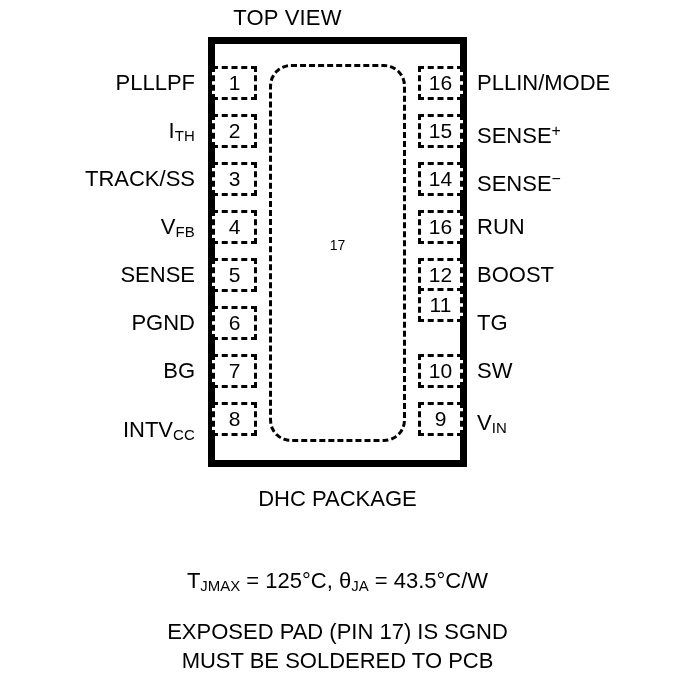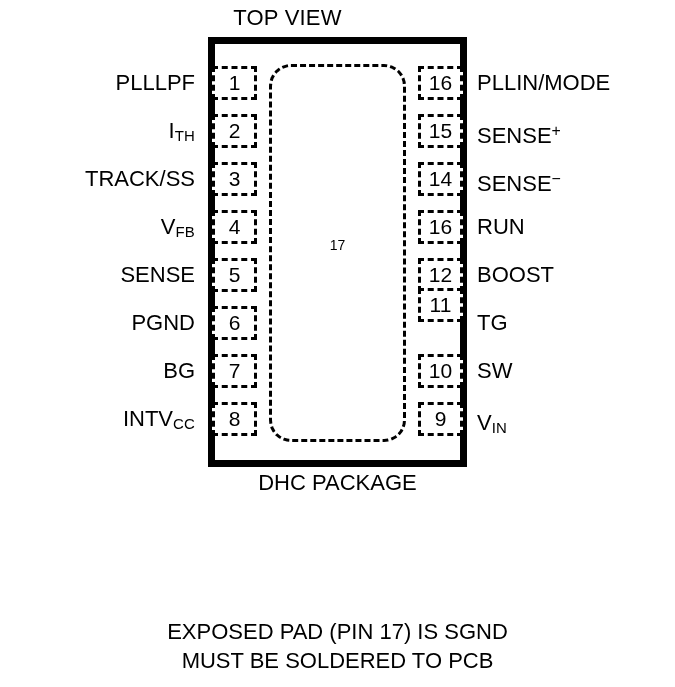--- a/index.html
+++ b/index.html
@@ -119,21 +119,21 @@
     left: 0;
     width: 675px;
     text-align: center;
     font-size: 22px;
     white-space: nowrap;
   }
   .caption-line sub {
     font-size: 0.68em;
     vertical-align: -0.22em;
   }
-  #caption-pkg      { top: 470px; }
+  #caption-pkg      { top: 486px; }
   #caption-pins     { top: 513px; }
   #caption-thermal  { top: 568px; }
   #caption-pad1     { top: 619px; }
   #caption-pad2     { top: 648px; }
 </style>
 </head>
 <body>
 
 <div id="pinout-figure">
 
@@ -169,21 +169,21 @@
         <span class="pin-num">6</span>
       </div>
       <div class="pin-label left" style="top: 306px;"><span>PGND</span></div>
       <div class="pin-pad left" style="top: 354px;">
         <span class="pin-num">7</span>
       </div>
       <div class="pin-label left" style="top: 354px;"><span>BG</span></div>
       <div class="pin-pad left" style="top: 402px;">
         <span class="pin-num">8</span>
       </div>
-      <div class="pin-label left" style="top: 402px; text-align: center;"><span>INTV<sub>CC</sub></span></div>
+      <div class="pin-label left" style="top: 413px; text-align: center;"><span>INTV<sub>CC</sub></span></div>
     </div>
   <div id="pins-right">
       <div class="pin-pad right" style="top: 66px;">
         <span class="pin-num">16</span>
       </div>
       <div class="pin-label right" style="top: 66px;"><span>PLLIN/MODE</span></div>
       <div class="pin-pad right" style="top: 114px;">
         <span class="pin-num">15</span>
       </div>
       <div class="pin-label right" style="top: 114px;"><span>SENSE<sup>+</sup></span></div>
@@ -209,18 +209,19 @@
       <div class="pin-label right" style="top: 354px;"><span>SW</span></div>
       <div class="pin-pad right" style="top: 402px;">
         <span class="pin-num">9</span>
       </div>
       <div class="pin-label right" style="top: 406px;"><span>V<sub>IN</sub></span></div>
     </div>
 
   <div class="caption-line" id="caption-pkg">DHC PACKAGE</div>
 
 
+  <div class="caption-line" id="caption-thermal">T<sub>JMAX</sub> = 125°C, θ<sub>JA</sub> = 43.5°C/W</div>
 
   <div class="caption-line" id="caption-pad1">EXPOSED PAD (PIN 17) IS SGND</div>
 
   <div class="caption-line" id="caption-pad2">MUST BE SOLDERED TO PCB</div>
 
 </div>
 
 </body></html>

